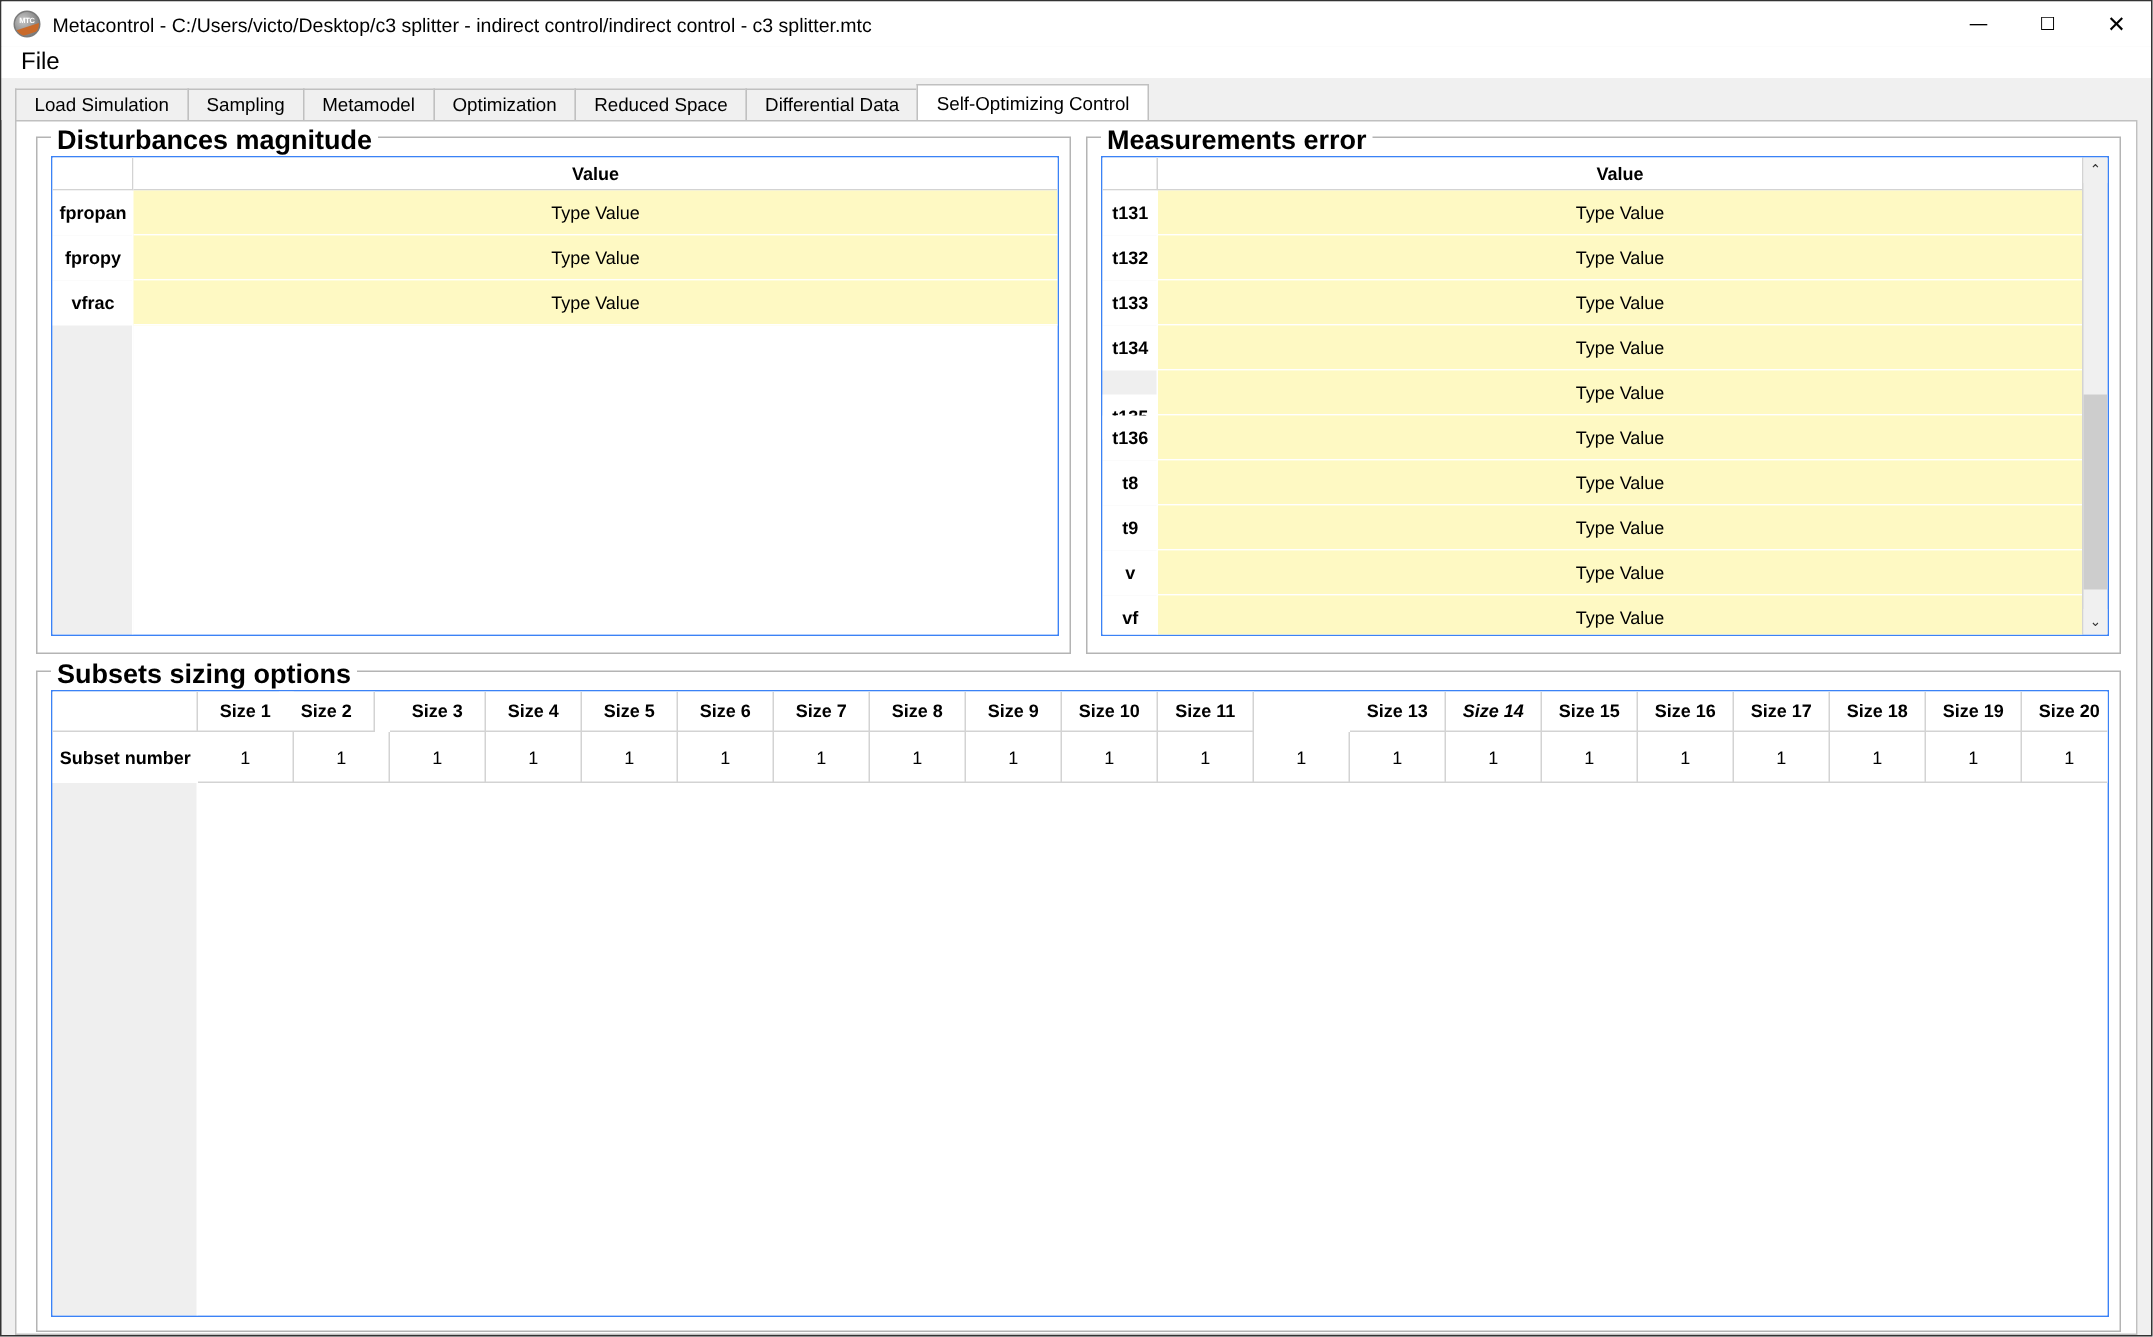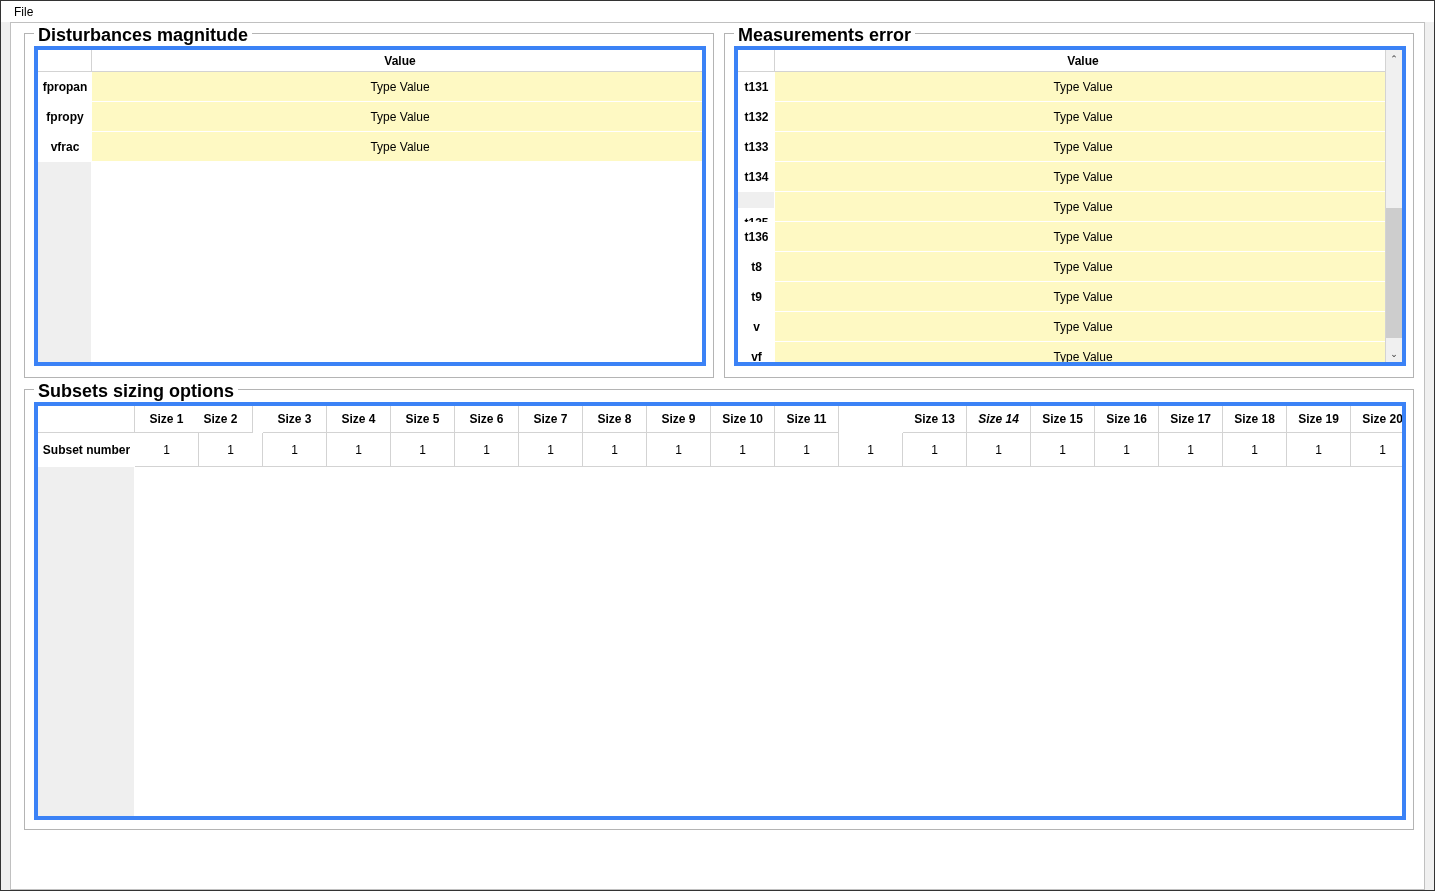--- a/index.html
+++ b/index.html
@@ -94,21 +94,21 @@
   
   #menubar {
     height: 21px;
     background: #ffffff;
     display: flex;
     align-items: center;
     flex: 0 0 auto;
     padding-left: 9px;
   }
   .menu-item {
-    font-size: 12px;
+    font-size: 16px;
     padding: 2px 4px;
     color: #000;
   }
 
   
   #tabstrip-wrap {
     background: #f0f0f0;
     flex: 0 0 auto;
     padding-top: 7px;
     position: relative;
@@ -170,21 +170,21 @@
     font-size: 18px;
     font-weight: bold;
     color: #000;
     white-space: nowrap;
   }
 
   
   .qtable {
     position: absolute;
     box-sizing: border-box;
-    border: 4px solid #3b82f6;
+    border: 1px solid #3b82f6;
     background: #ffffff;
     overflow: hidden;
   }
   .qt-inner {
     position: relative;
     width: 100%;
     height: 100%;
     box-sizing: border-box;
   }
   .vh-col {
@@ -281,25 +281,45 @@
     position: absolute;
     left: 0; right: 0;
     background: #cdcdcd;
   }
 </style>
 </head>
 <body>
 
 <div id="window">
 
+  <div id="titlebar">
+    <div id="app-icon"></div>
+    <div id="title-text">Metacontrol - C:/Users/victo/Desktop/c3 splitter - indirect control/indirect control - c3 splitter.mtc</div>
+    <div id="window-controls">
+      <div class="winbtn min">—</div>
+      <div class="winbtn max">☐</div>
+      <div class="winbtn close">✕</div>
+    </div>
+  </div>
 
   <div id="menubar">
     <div class="menu-item">File</div>
   </div>
 
+  <div id="tabstrip-wrap">
+    <div id="tabstrip">
+      <div class="tab">Load Simulation</div>
+      <div class="tab">Sampling</div>
+      <div class="tab">Metamodel</div>
+      <div class="tab">Optimization</div>
+      <div class="tab">Reduced Space</div>
+      <div class="tab">Differential Data</div>
+      <div class="tab active">Self-Optimizing Control</div>
+    </div>
+  </div>
 
   <div id="content">
 
     <div class="groupbox" style="left:13px; top:10px; width:690px; height:345px;">
       <div class="gb-title">Disturbances magnitude</div>
       <div class="qtable" id="tbl-dist" style="left:9px; top:12px; width:672px; height:320px;">
         <div class="qt-inner" id="tbl-dist-inner">
             <div class="vh-col" style="width: 54px; right: auto;"></div>
             <div class="blank-fill" style="left: 54px; top: 0px; width: 616px; height: 318px;"></div>
             <div class="corner-cell" style="width: 54px; height: 22px;"></div>

